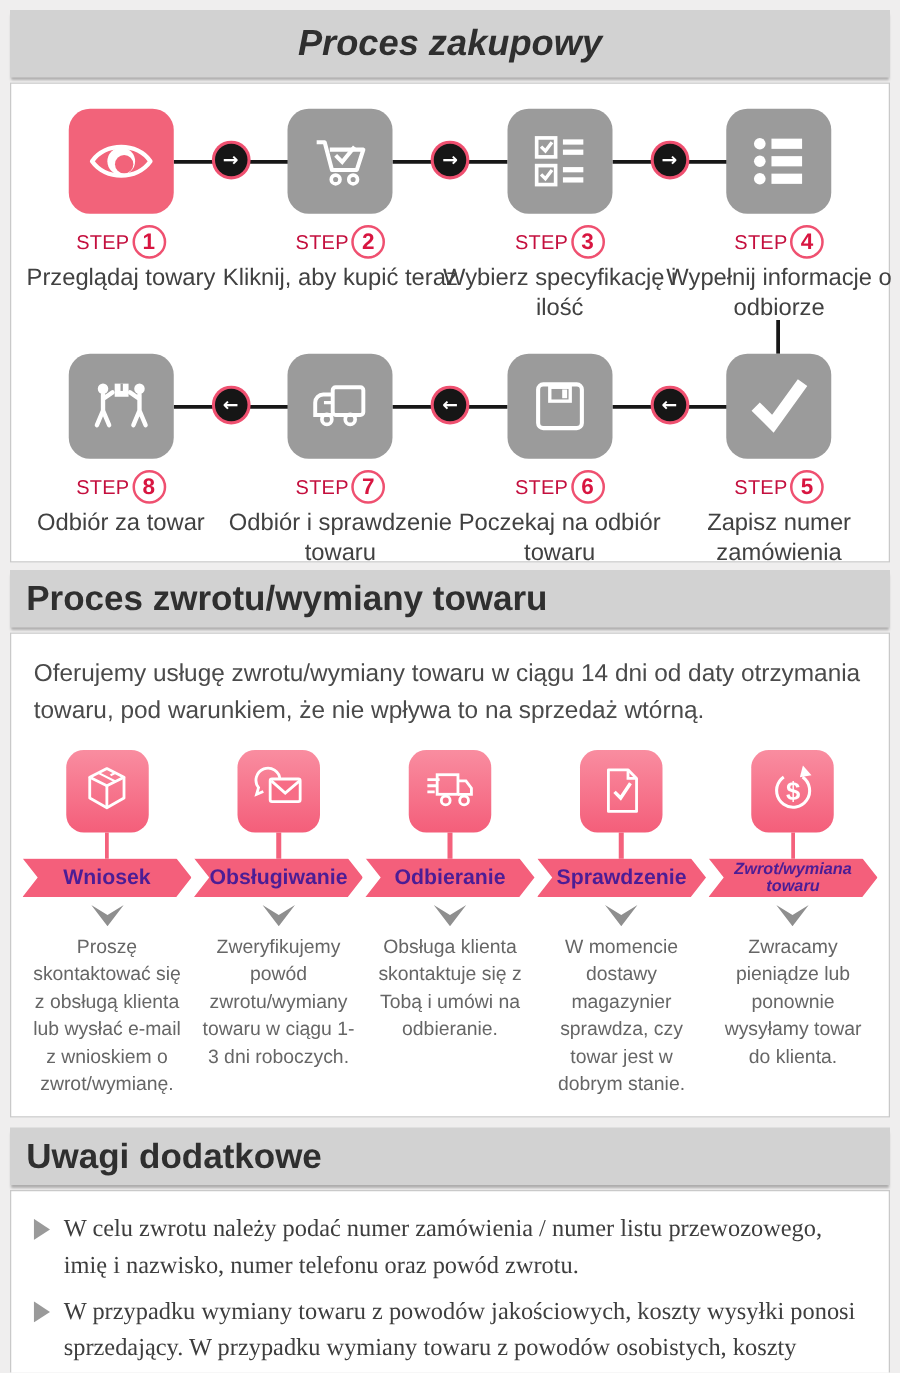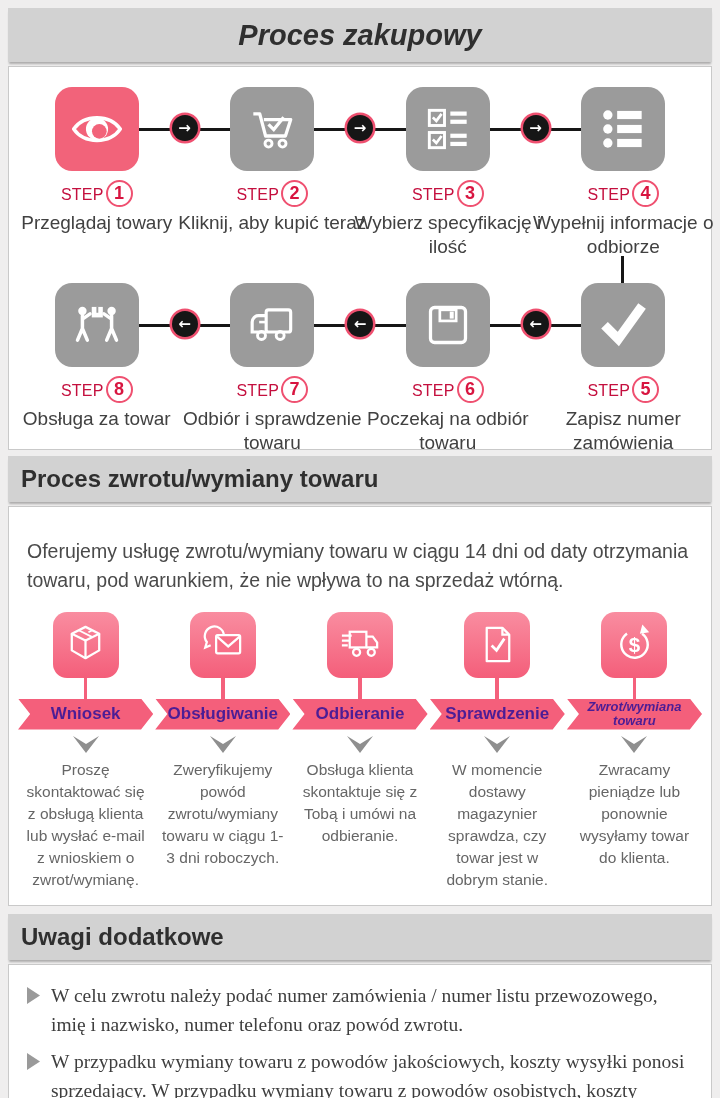--- a/index.html
+++ b/index.html
@@ -11,21 +11,21 @@
     position:relative;
   }
   .bar {
     margin:6px 8px 0;
     background:#d2d2d2;
     box-shadow:0 3px 2px -1px rgba(0,0,0,0.28);
     display:flex; align-items:center;
     color:#2f2f2f; font-weight:bold;
   }
   .bar.main { margin-top:8px; height:54px; justify-content:center; font-size:29px;font-style:italic; }
-  .bar.sub  { height:46px; padding-left:13px; font-size:24px; }
+  .bar.sub  { height:46px; padding-left:13px; font-size:28px; }
   .panel {
     margin:4px 8px 0;
     background:#ffffff;
     border:1px solid #c9c9c9;
   }
   
   .steps-panel { position:relative; height:384px; }
   .steps-row { position:absolute; left:0; right:0; display:flex; }
   .row-a { top:20px; } .row-b { top:216px; }
   .step-col { flex:1 1 0; display:flex; flex-direction:column; align-items:center; position:relative; z-index:2; }
@@ -51,21 +51,21 @@
     position:absolute; top:28px; width:26px; height:26px; border-radius:50%;
     background:#161616; color:#fff; z-index:3;
     display:flex; align-items:center; justify-content:center;
     font-size:15px; font-weight:bold;
     font-family:"DejaVu Sans", sans-serif;
     box-shadow:0 0 0 2.5px #ef5070;
   }
   .b1 { left:calc(25% - 13px); } .b2 { left:calc(50% - 13px); } .b3 { left:calc(75% - 13px); }
   .v-conn { position:absolute; left:calc(87.5% - 2px); top:189px; width:3px; height:27px; background:#161616; z-index:1; }
   
-  .returns-panel { padding:28px 16px 14px; }
+  .returns-panel { padding:16px 16px 14px; }
   .intro { font-size:19.5px; color:#4a4a4a; line-height:1.5; padding:2px 2px 0; }
   .stages-row { display:flex; margin:16px -8px 0; }
   .stage-col { flex:1 1 0; display:flex; flex-direction:column; align-items:center; }
   .tile2 {
     width:66px; height:66px; border-radius:14px;
     background:linear-gradient(180deg,#f98da0,#f45e7a);
     display:flex; align-items:center; justify-content:center;
   }
   .tile2 svg { width:47px; height:47px; }
   .pink-line { width:3.5px; height:21px; background:#f4617c; }
@@ -191,21 +191,21 @@
           <path d="M11.5 16 v11 M11.5 27 l-4.2 10 M11.5 27 l4.2 10 M11.5 19 l6.5 -4.5" fill="none" stroke="#fff" stroke-width="3" stroke-linecap="round"></path>
           <path d="M36.5 16 v11 M36.5 27 l-4.2 10 M36.5 27 l4.2 10 M36.5 19 l-6.5 -4.5" fill="none" stroke="#fff" stroke-width="3" stroke-linecap="round"></path>
           <rect x="19.5" y="8.5" width="9.5" height="9" fill="#fff"></rect>
           <rect x="23.5" y="8.5" width="1.6" height="5" fill="#9b9b9b"></rect>
         </svg>
       </div>
       <div class="step-meta">
         <span class="step-word">STEP</span>
         <span class="step-num">8</span>
       </div>
-      <div class="caption">Obsługa za towar</div>
+      <div class="caption">Odbiór za towar</div>
     </div>
 
     <div class="step-col">
       <div class="tile tile-gray">
         <svg viewBox="0 0 48 48">
           <rect x="19" y="11" width="21" height="19" rx="2" fill="none" stroke="#fff" stroke-width="2.7"></rect>
           <path d="M19 16 h-6.5 a5.5 5.5 0 0 0 -5.5 5.5 v8.5 h12" fill="none" stroke="#fff" stroke-width="2.7"></path>
           <path d="M13 21.5 h6" fill="none" stroke="#fff" stroke-width="2.2"></path>
           <circle cx="15" cy="33" r="3.4" fill="none" stroke="#fff" stroke-width="2.5"></circle>
           <circle cx="31" cy="33" r="3.4" fill="none" stroke="#fff" stroke-width="2.5"></circle>

